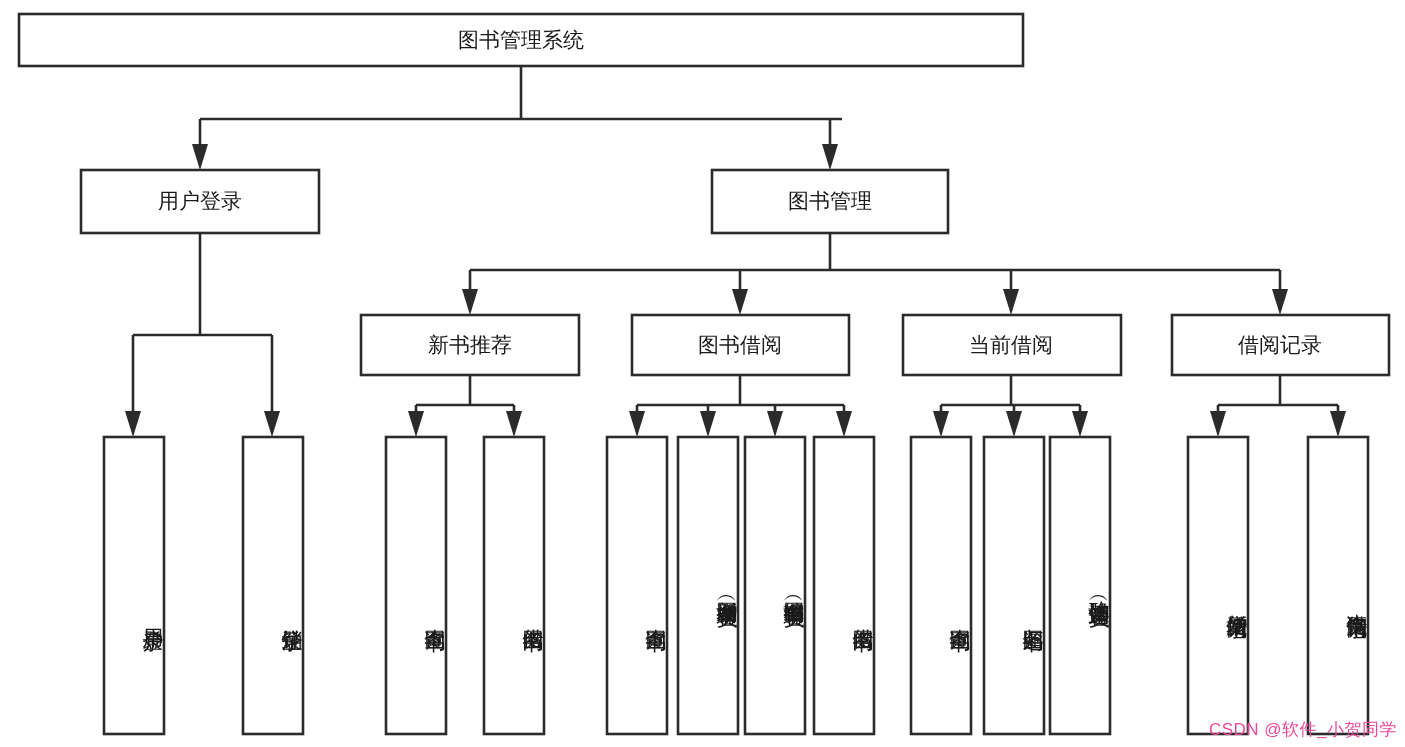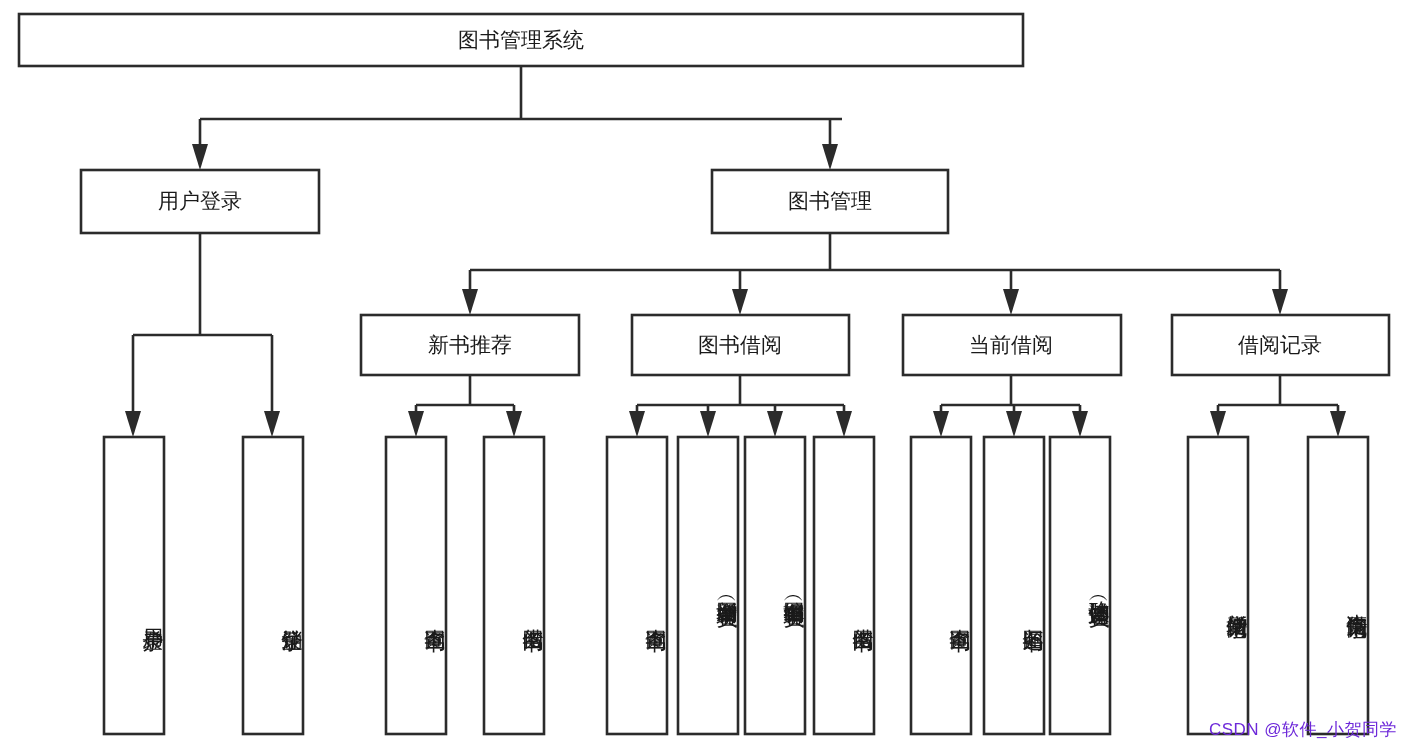--- a/index.html
+++ b/index.html
@@ -62,21 +62,21 @@
     justify-content: center;
     white-space: nowrap;
     pointer-events: none;
   }
   .watermark {
     position: absolute;
     right: 8px;
     bottom: 6px;
     font-family: "Liberation Sans", "DejaVu Sans", sans-serif;
     font-size: 17px;
-    color: #6d28d9;
+    color: #ec4899;
     letter-spacing: 0.5px;
     white-space: nowrap;
   }
 </style>
 </head>
 <body>
 
 <div id="diagram-root">
 
   <svg id="flow" viewBox="0 0 1405 747">

